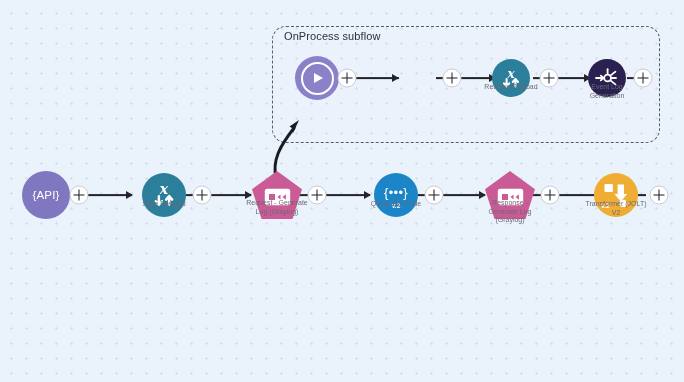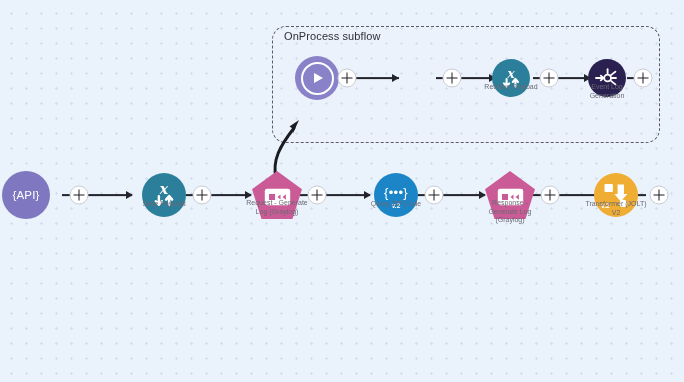--- a/index.html
+++ b/index.html
@@ -250,21 +250,21 @@
   <div class="stub" style="left:418px; top:195px; width:8px;"></div>
   <div class="link" style="left:443px; top:195px; width:42px;"></div>
   <div class="arrowhead" style="left:479px; top:195px;"></div>
 
   <div class="stub" style="left:533px; top:195px; width:8px;"></div>
   <div class="link" style="left:559px; top:195px; width:45px;"></div>
   <div class="arrowhead" style="left:597px; top:195px;"></div>
 
   <div class="stub" style="left:638px; top:195px; width:8px;"></div>
 
-  <div class="node" style="left:26px; top:195px;">
+  <div class="node" style="left:46px; top:195px;">
     <div class="circle api-node">
       <span>{API}</span>
     </div>
   </div>
 
   <div class="node" style="left:164px; top:195px;">
     <div class="circle teal-node">
       <svg width="28" height="28" viewBox="0 0 24 24">
         <text x="12" y="11.5" font-family="DejaVu Serif, serif" font-size="12" font-style="italic" font-weight="bold" fill="#ffffff" text-anchor="middle">x</text>
         <path d="M7.6 13 v5.2 M7.6 20.4 l-2.6 -3 M7.6 20.4 l2.6 -3" stroke="#ffffff" stroke-width="2.1" fill="none" stroke-linecap="round"></path>

